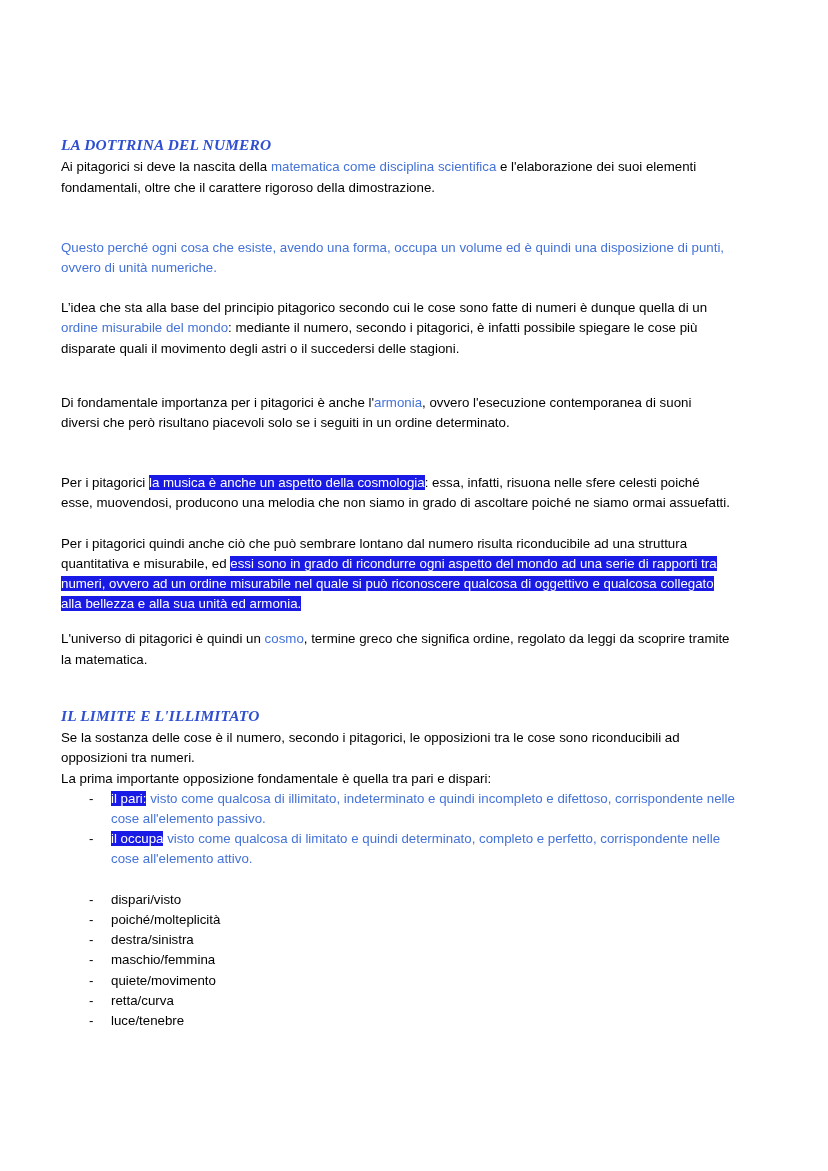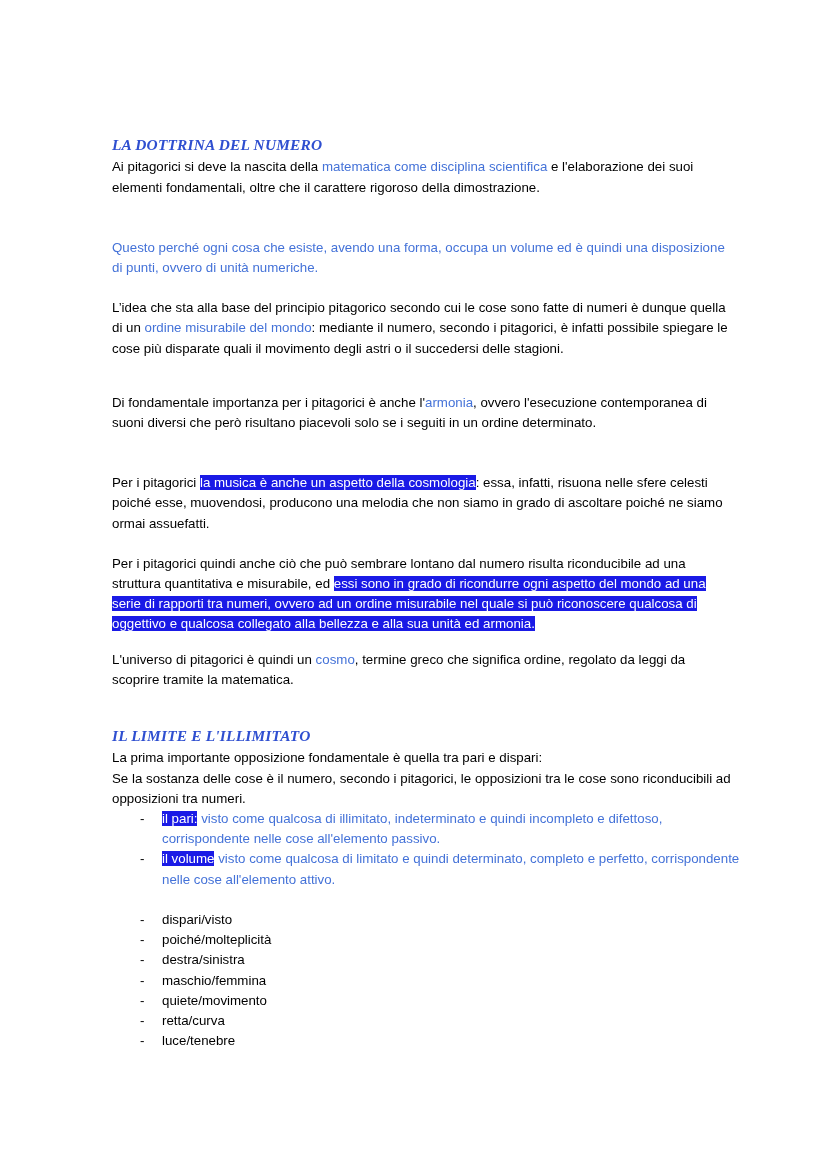--- a/index.html
+++ b/index.html
@@ -13,21 +13,21 @@
     font-family: "Liberation Sans", sans-serif;
     color: #000000;
     -webkit-font-smoothing: antialiased;
   }
   .page {
     position: relative;
     width: 828px;
     height: 1171px;
     background: #ffffff;
     box-sizing: border-box;
-    padding: 133px 83px 0 112px;
+    padding: 133px 83px 0 61px;
   }
   .doc {
     font-size: 13.3px;
     line-height: 1.52;
   }
   h2.heading {
     font-family: "Liberation Serif", serif;
     font-style: italic;
     font-weight: bold;
     color: #2f4fd0;
@@ -118,35 +118,35 @@
 
     <p class="para">
       <span>L'universo di pitagorici è quindi un </span><span class="blue">cosmo</span><span>, termine greco che significa ordine, regolato da leggi da scoprire tramite la matematica.</span>
     </p>
 
     <div class="spacer-xl"></div>
 
     <h2 class="heading">IL LIMITE E L'ILLIMITATO</h2>
 
     <p class="para">
-      <span>La prima importante opposizione fondamentale è quella tra pari e dispari:</span>
+      <span>Se la sostanza delle cose è il numero, secondo i pitagorici, le opposizioni tra le cose sono riconducibili ad opposizioni tra numeri.</span>
     </p>
 
     <p class="para">
-      <span>Se la sostanza delle cose è il numero, secondo i pitagorici, le opposizioni tra le cose sono riconducibili ad opposizioni tra numeri.</span>
+      <span>La prima importante opposizione fondamentale è quella tra pari e dispari:</span>
     </p>
 
     <ul class="dashlist">
       <li>
         <span class="dash">-</span>
         <span class="hl">il pari:</span><span class="blue"> visto come qualcosa di illimitato, indeterminato e quindi incompleto e difettoso, corrispondente nelle cose all'elemento passivo.</span>
       </li>
       <li>
         <span class="dash">-</span>
-        <span class="hl">il volume</span><span class="blue"> visto come qualcosa di limitato e quindi determinato, completo e perfetto, corrispondente nelle cose all'elemento attivo.</span>
+        <span class="hl">il occupa</span><span class="blue"> visto come qualcosa di limitato e quindi determinato, completo e perfetto, corrispondente nelle cose all'elemento attivo.</span>
       </li>
     </ul>
 
     <div class="spacer-md"></div>
 
 
     <ul class="dashlist">
       <li>
         <span class="dash">-</span>
         <span>dispari/visto</span>

